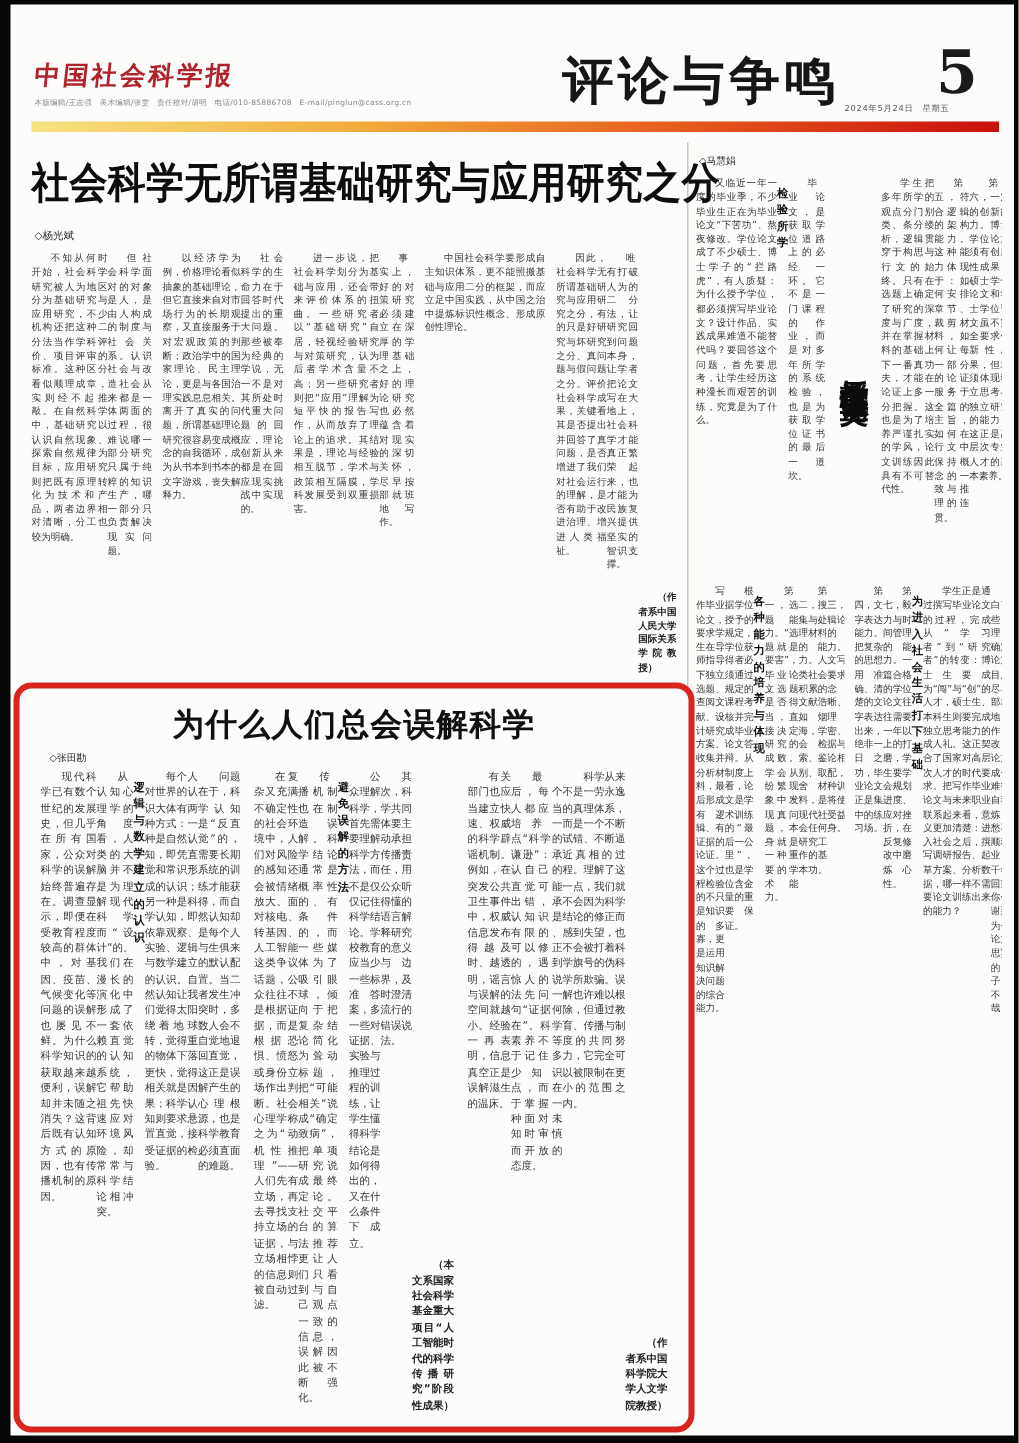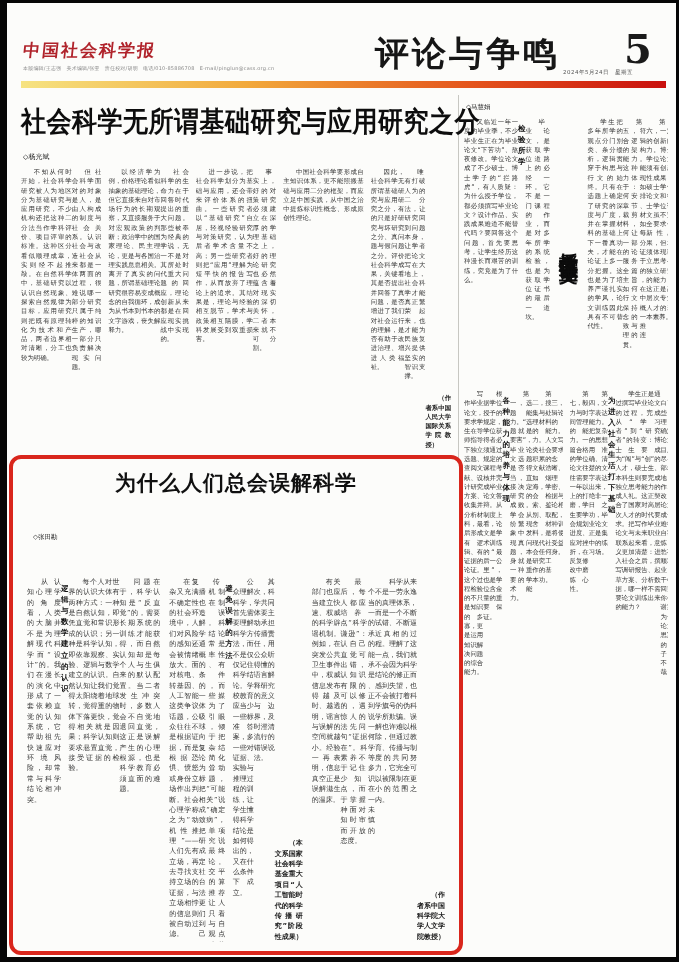--- a/index.html
+++ b/index.html
@@ -39,21 +39,21 @@
   .rtop{display:flex;height:250px;overflow:hidden;flex:none;gap:4px;}
   .rtop .col{width:86px;flex:none;}
   .vtitle{flex:1;display:flex;justify-content:center;align-items:flex-start;
           writing-mode:vertical-rl;text-orientation:upright;font-family:"Liberation Sans",sans-serif;
           font-weight:900;font-size:19px;letter-spacing:1px;color:#0c0c0c;line-height:1.55;padding-top:2px;}
   .rbottom{display:flex;gap:7px;flex:1;overflow:hidden;margin-top:22px;}
   .rbottom .col{flex:1;}
   
   .hl-box{position:absolute;left:2px;top:452px;width:454px;height:500px;background:#fcfcfa;
           border:4px solid var(--highlight-red,#d9261c);border-radius:12px;padding:8px 14px 9px;
-          display:flex;flex-direction:column;gap:32px;}
+          display:flex;flex-direction:column;}
   .box-title{margin:2px 0 0;font-family:"Liberation Sans",sans-serif;font-weight:900;font-size:21px;
           letter-spacing:1px;color:#101010;text-align:center;}
   .hl-box .byline{margin:4px 0 3px 6px;font-size:6.5px;}
   .cols3{display:flex;gap:9px;flex:1;overflow:hidden;}
   .cols3 .col{font-size:7px;line-height:1.48;}
 </style>
 </head>
 <body>
 
 <div class="page">
@@ -74,21 +74,21 @@
         <div class="col">
             <div class="para">不知从何时开始，社会科学研究被人为地区分为基础研究与应用研究，不少机构还把这种二分法当作学科评价、项目评审的标准。这种区分看似顺理成章，实则经不起推敲。在自然科学中，基础研究以认识自然现象、探索自然规律为目标，应用研究则把既有原理转化为技术和产品，两者边界相对清晰，分工也较为明确。</div>
             <div class="para">但社会科学面对的对象是人，是由人构成的制度与社会关系。认识社会与改造社会从来都是一体两面的过程，很难说哪一部分研究只属于纯粹的知识生产，哪一部分只负责解决现实问题。</div>
           </div>
         <div class="col">
             <div class="para">以经济学为例，价格理论看似抽象的基础理论，但它直接来自对市场行为的长期观察，又直接服务于对宏观政策的判断；政治学中的国家理论、民主理论，更是与各国治理实践息息相关。离开了真实的问题，所谓基础理论研究很容易变成概念的自我循环，成为从书本到书本的文字游戏，丧失解释力。</div>
             <div class="para">社会科学的生命力在于回答时代提出的重大问题。那些被奉为经典的学说，无一不是对其所处时代重大问题的回应，理论创新从来都是在回应现实挑战中实现的。</div>
           </div>
         <div class="col">
             <div class="para">进一步说，把社会科学划分为基础与应用，还会带来评价体系的扭曲。一些研究者以“基础研究”自居，轻视经验研究与对策研究，认为后者学术含量不高；另一些研究者则把“应用”理解为短平快的报告写作，从而放弃了理论上的追求。其结果是，理论与经验相互脱节，学术与政策相互隔膜，学科发展受到双重损害。</div>
-            <div class="para">事实上，好的对策研究必须建立在深厚的学理基础之上，好的理论研究也必然蕴含着对现实的深切关怀，二者本来就不可分割。</div>
+            <div class="para">事实上，好的对策研究必须建立在深厚的学理基础之上，好的理论研究也必然蕴含着对现实的深切关怀，尽早按部就班地写作。</div>
           </div>
         <div class="col">
             <div class="para">中国社会科学要形成自主知识体系，更不能照搬基础与应用二分的框架，而应立足中国实践，从中国之治中提炼标识性概念、形成原创性理论。</div>
           </div>
         <div class="col">
             <div class="para">因此，社会科学无所谓基础研究与应用研究之分，有的只是好研究与坏研究之分、真问题与假问题之分。评价社会科学成果，关键看其是否提出并回答了真问题，是否增进了我们对社会运行的理解，是否有助于改进治理、增进人类福祉。</div>
             <div class="para">唯有打破人为的二分法，让研究回到问题本身，让学者把论文写在大地上，社会科学才能真正繁荣起来，也才能为民族复兴提供坚实的智识支撑。</div>
             <div class="attr">（作者系中国人民大学国际关系学院教授）</div>
           </div>
       </div>
@@ -114,37 +114,38 @@
       <div class="rbottom">
         <div class="col">
             <div class="para">写作毕业论文，要求学生在导师指导下独立选题、查阅文献、设计研究方案、收集并分析材料，最后形成有逻辑、有证据的论证。这个过程检验的不只是知识的多寡，更是运用知识解决问题的综合能力。</div>
             <div class="para">根据学位授予的规定，学位获得者必须通过规定的课程考核并完成毕业论文答辩。从制度上看，论文是学术训练的“最后一公里”，也是学位含金量的重要保证。</div>
             <div class="subhead">各种能力的培养与体现</div>
             <div class="para">第一，选题能力。“选题就是要害”，毕业论文选题是否得当，直接决定研究的成败。学会从纷繁现象中发现真问题，本身就是一种重要的学术能力。</div>
             <div class="para">第二，搜集与处理材料的能力。人类社会积累的文献浩如烟海，学会检索、鉴别、取舍材料，是现代社会任何研究工作的基本功。</div>
             <div class="para">第三，逻辑论证的能力。论文写作要求概念清晰、推理严密、证据与结论相匹配，这种训练将使人受益终身。</div>
           </div>
         <div class="col">
+            <div class="para">第四，文字表达能力。把复杂的思想用准确、清楚的文字表达出来，绝非一日之功，毕业论文正是集中的练习场。</div>
             <div class="para">第七，毅力与时间管理的能力。一篇合格的学位论文往往需要一年以上的打磨，学生要学会规划进度、应对挫折，在反复修改中磨炼心性。</div>
-            <div class="para">第四，文字表达能力。把复杂的思想用准确、清楚的文字表达出来，绝非一日之功，毕业论文正是集中的练习场。</div>
             <div class="subhead">为进入社会生活打下基础</div>
             <div class="para">学生正是通过撰写毕业论文的过程，完成从“学习者”到“研究者”的转变：博士生要成为“闯”与“创”的人才，硕士生、本科生则要完成独立思考能力的成人礼。这正契合了国家对高层次人才的时代要求。把写作毕业论文与未来职业联系起来看，意义更加清楚：进入社会之后，撰写调研报告、起草方案、分析数据，哪一样不需要论文训练出来的能力？</div>
             <div class="para">明白了这些道理，在确定了论文题目后，尽早按部就班地写作、修改，把论文当成一次难得的自我修炼，何愁不能顺利毕业？若干年后回望，你会感谢那段为一篇论文苦思冥想的日子，岂不乐哉！</div>
             <div class="attr">（是否增进了我们对社会运行的理解）</div>
           </div>
       </div>
     </section>
 
   </main>
 
   <aside class="hl-box">
     <h2 class="box-title">为什么人们总会误解科学</h2>
     <div class="byline">◇张田勘</div>
     <div class="cols3">
       <div class="col">
+          <div class="para">现代科学已有数个世纪的发展史，但几乎在所有国家，公众对科学的误解始终普遍存在。调查显示，即便在受教育程度较高的群体中，对基因、疫苗、气候变化等问题的误解也屡见不鲜。为什么科学知识的获取越来越便利，误解却并未随之消失？这背后既有认知方式的原因，也有传播机制的原因。</div>
           <div class="para">从认知心理学的角度看，人类的大脑并不是为理解现代科学而“设计”的。我们在漫长的演化中形成了一套依赖直觉的认知系统，它帮助祖先快速应对环境风险，却常常与科学结论相冲突。</div>
           <div class="subhead">逻辑与数学建立的认识</div>
           <div class="para">每个人对世界的认识大体有两种方式：一种是自然认知，即凭直觉和常识形成的认识；另一种是科学认知，即依靠观察、实验、逻辑与数学建立的认识。自然认知让我们觉得太阳绕着地球转，觉得重的物体下落更快，觉得相关就是因果；科学认知则要求悬置直觉，接受证据的检验。</div>
           <div class="para">问题在于，科学认知是“反直觉”的，需要长期系统的训练才能获得，而自然认知却是每个人与生俱来的默认配置。当二者发生冲突时，多数人会不自觉地退回直觉，这正是误解产生的心理根源，也是科学教育必须直面的难题。</div>
         </div>
       <div class="col">
           <div class="para">在复杂又充满不确定性的社会环境中，人们对风险的感知还会被情绪放大。面对核电、转基因、人工智能这类争议话题，公众往往不是根据证据，而是根据恐惧、愤怒或身份立场作出判断。社会心理学称之为“动机性推理”——人们先有立场，再去寻找支持立场的证据，与立场相悖的信息则被自动过滤。</div>
           <div class="para">传播机制也在制造误解。科学结论通常是概率性的、有条件的，而一些媒体为了吸引眼球，倾向于把复杂结论简化为耸动标题，把“可能相关”说成“确定致病”，把单项研究说成最终定论。社交平台的算法推荐更让人们只看到与自己观点一致的信息，误解因此被不断强化。</div>
           <div class="subhead">避免误解的方法</div>
           <div class="para">公众理解科学，首先需要理解科学方法，而不是仅仅记住科学结论。学校教育应当少一些标准答案，多一些对证据、实验与推理过程的训练，让学生懂得科学结论是如何得出的，又在什么条件下成立。</div>

